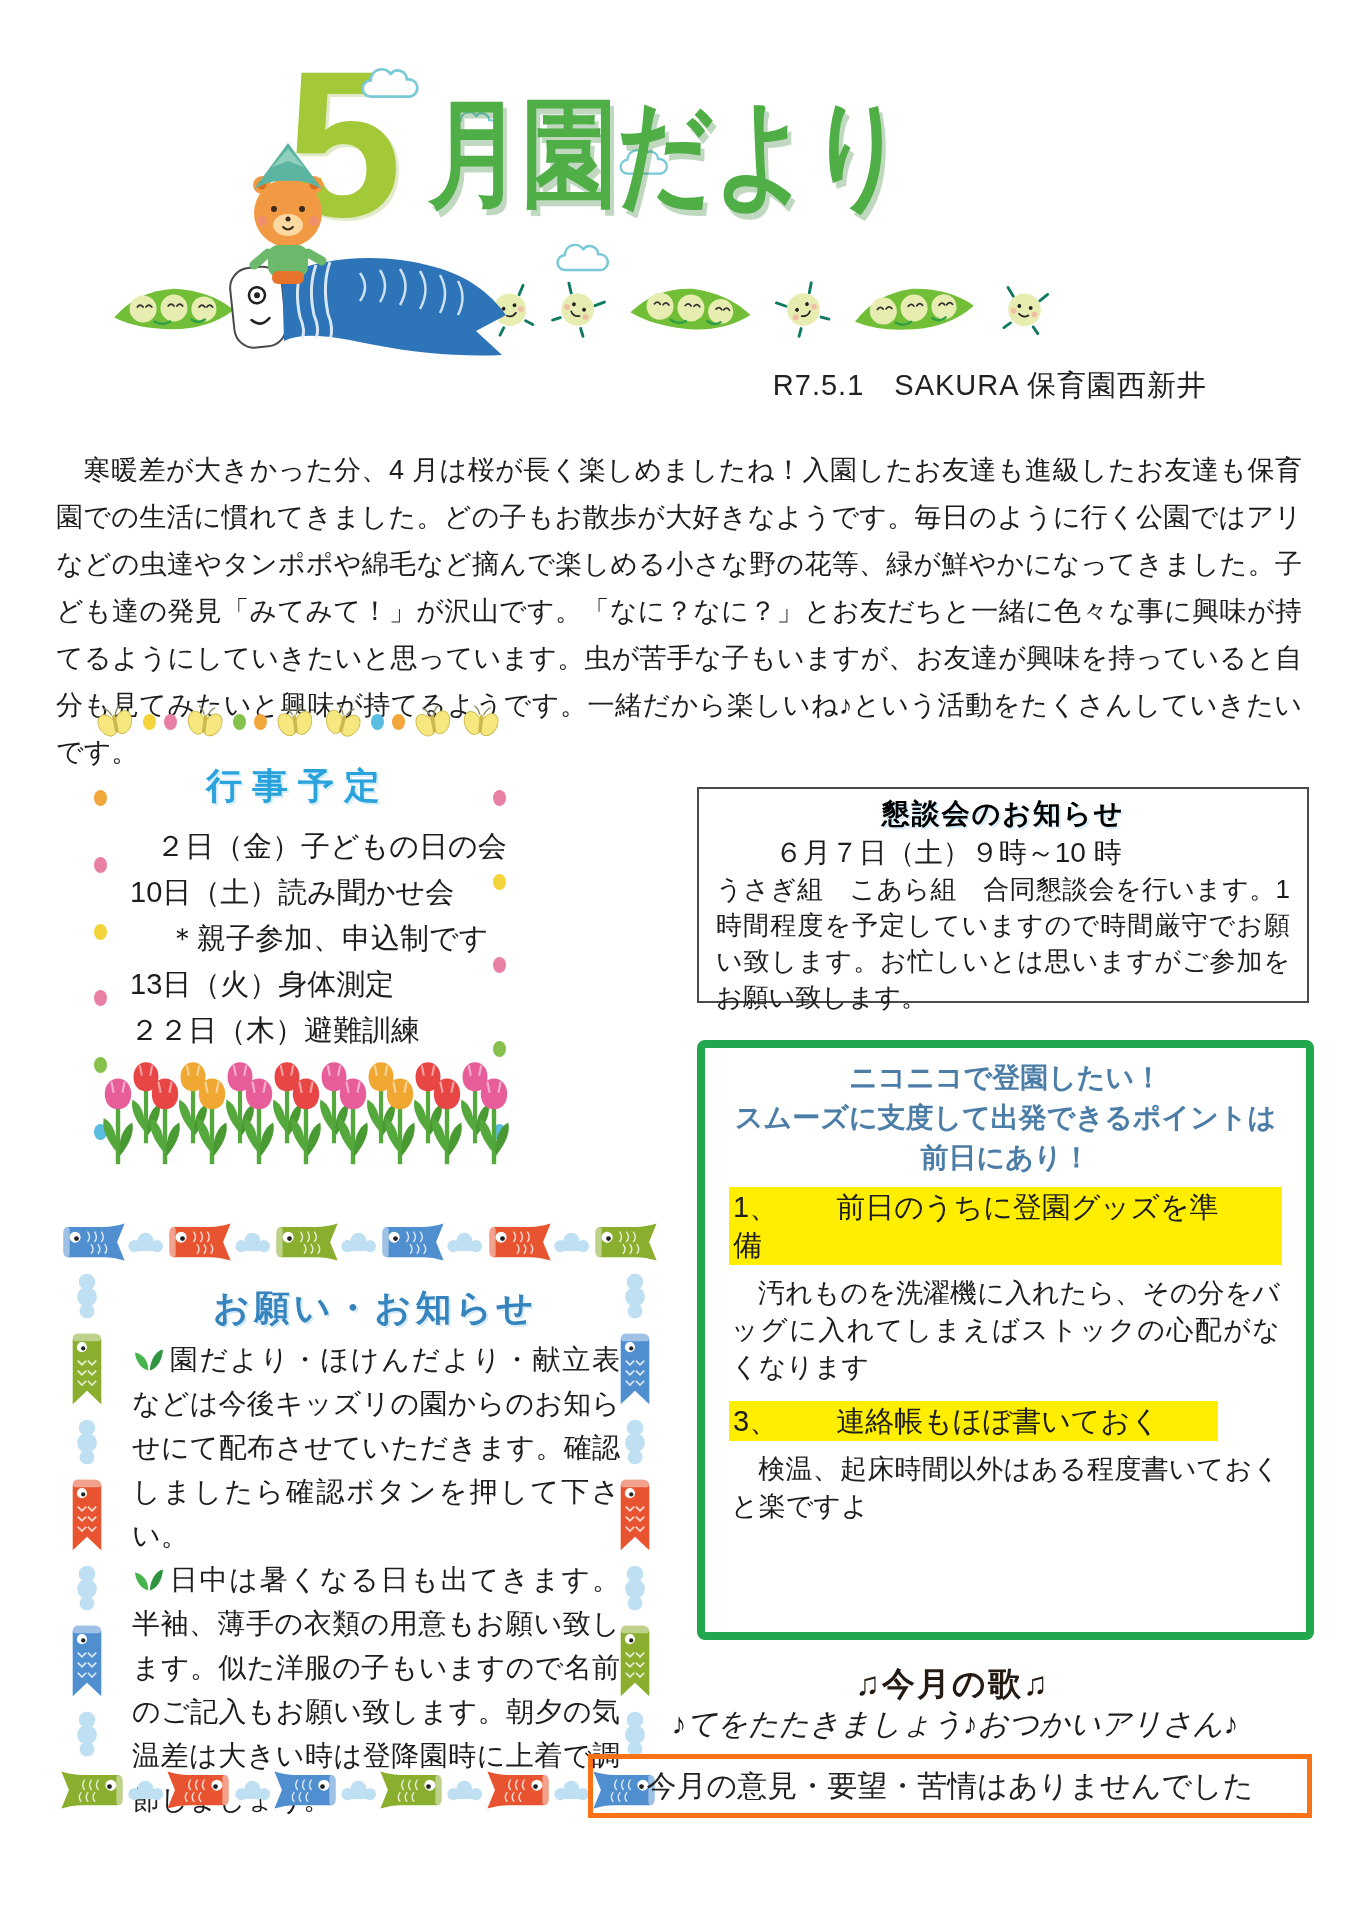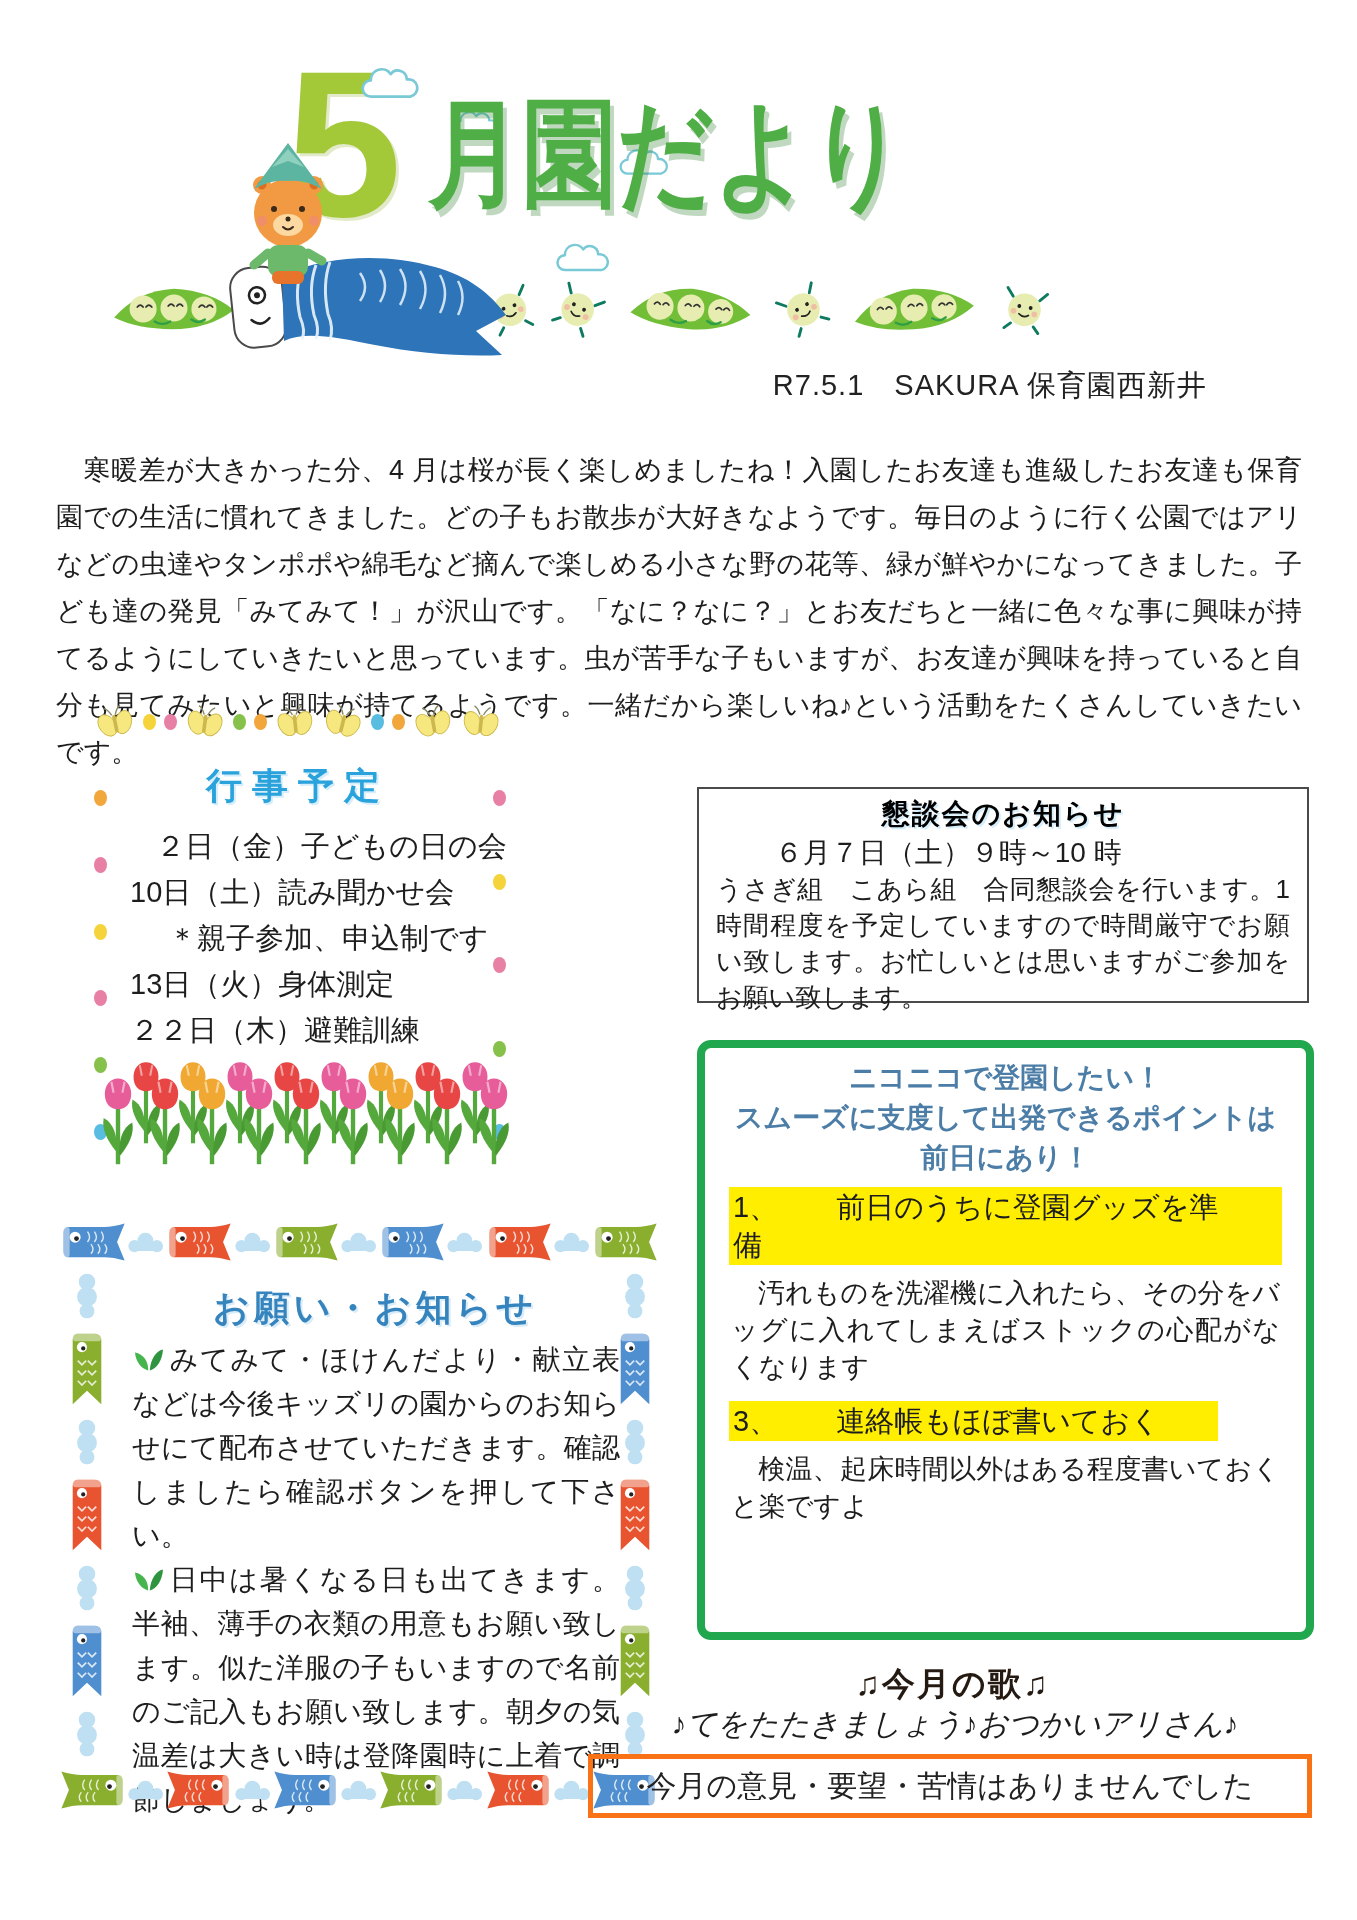--- a/index.html
+++ b/index.html
@@ -56,21 +56,21 @@
   .meeting-box{
     position:absolute; left:697px; top:787px; width:612px; height:216px;
     border:2px solid #4a4a4a; box-sizing:border-box; padding:6px 17px 0; background:#fff;
   }
   .meeting-title{text-align:center; font-size:28px; line-height:38px; font-weight:900; color:#000000; letter-spacing:2px; text-shadow:2px 2px 0 #d6eefb;}
   .meeting-datetime{font-size:28px; line-height:36px; text-indent:2.1em; margin-top:2px;}
   .meeting-body{font-size:26px; line-height:36px; text-align:justify;}
   
   .tips-box{
     position:absolute; left:697px; top:1040px; width:617px; height:600px;
-    border:8px solid #21a74d; border-radius:14px; box-sizing:border-box;
+    border:8px solid #21a74d; border-radius:8px; box-sizing:border-box;
     padding:10px 20px; background:#fff;
   }
   .tips-title{ text-align:center; font-size:28px; line-height:40px; font-weight:700; color:#4b7da6;}
   .tip-heading{
     display:inline-block; font-size:29px; line-height:38px; font-weight:500;
     background:#ffee00; padding:1px 58px 1px 4px; margin:9px 4px 4px;
   }
   .tip-body{font-size:27px; line-height:37px; text-align:justify; margin:6px;}
   
   .song-title{position:absolute; left:590px; top:1662px; width:725px; text-align:center;
@@ -506,21 +506,21 @@
       </svg>
     <svg class="ic cv">
         <use href="#cloud-v"></use>
       </svg>
   </div>
 
   <div class="requests-title">お願い・お知らせ</div>
   <div class="requests-text">
     <p><span class="sprout"><svg class="ic" width="34" height="28">
             <use href="#sprout"></use>
-          </svg></span><span>みてみて・ほけんだより・献立表などは今後キッズリの園からのお知らせにて配布させていただきます。確認しましたら確認ボタンを押して下さい。</span></p>
+          </svg></span><span>園だより・ほけんだより・献立表などは今後キッズリの園からのお知らせにて配布させていただきます。確認しましたら確認ボタンを押して下さい。</span></p>
     <p><span class="sprout"><svg class="ic" width="34" height="28">
             <use href="#sprout"></use>
           </svg></span><span>日中は暑くなる日も出てきます。半袖、薄手の衣類の用意もお願い致します。似た洋服の子もいますので名前のご記入もお願い致します。朝夕の気温差は大きい時は登降園時に上着で調節しましょう。</span></p>
   </div>
 
   <div class="koi-row bottom">
     <svg class="ic koi k-green flip">
         <use href="#koi-h"></use>
       </svg>
     <svg class="ic cl">

